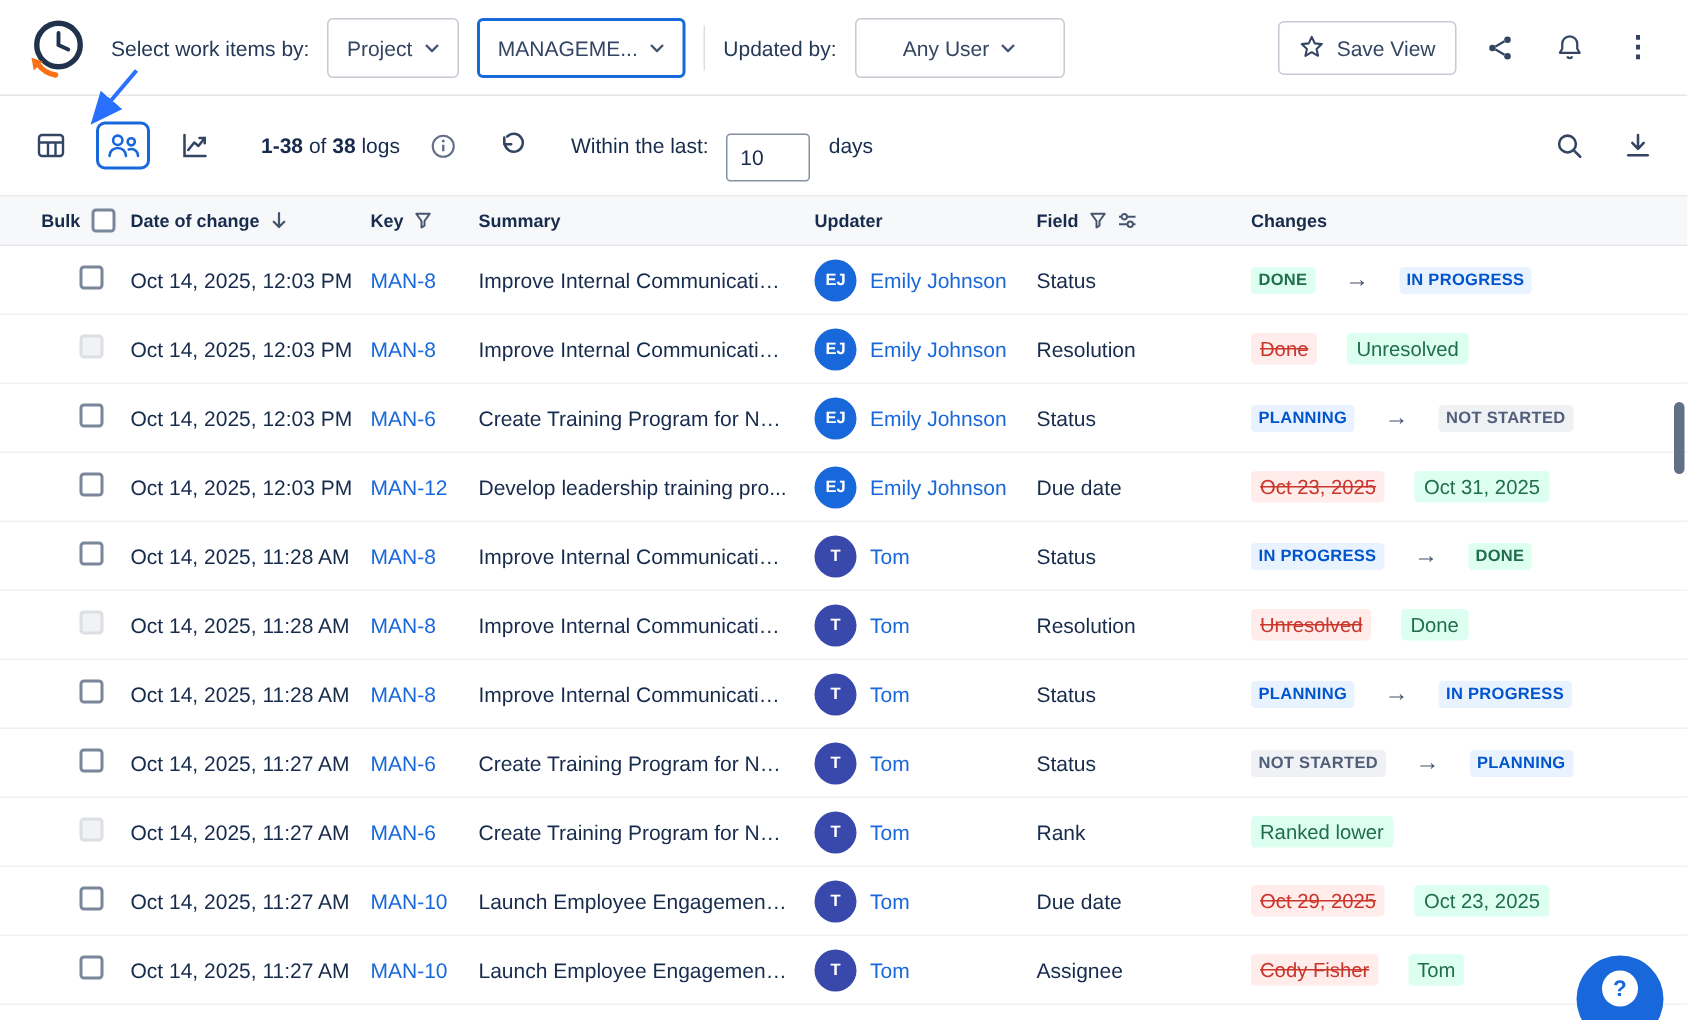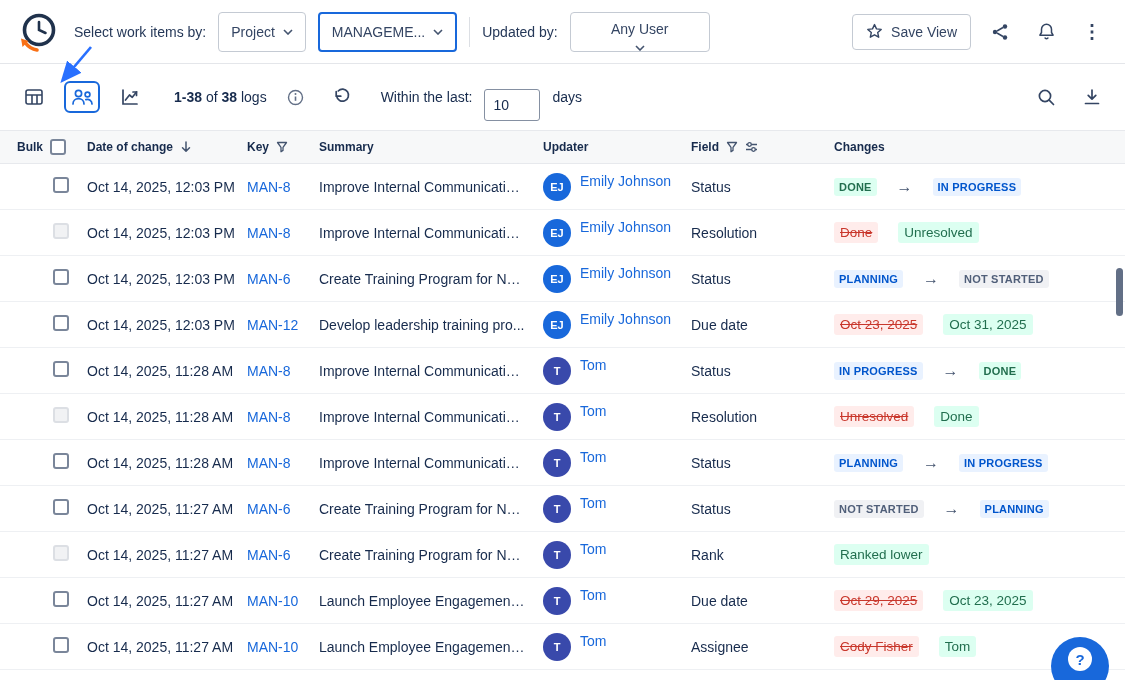--- a/index.html
+++ b/index.html
@@ -9,21 +9,21 @@
 
   
   .topbar { height:64px; display:flex; align-items:center; padding:0 16px;
     border-bottom:1px solid #e4e6ea; gap:12px; }
   .logo { width:46px; height:46px; flex:0 0 auto; cursor:pointer; }
   .lbl { font-size:14px; color:#253858; white-space:nowrap; }
   .drop { display:flex; align-items:center; gap:8px; height:40px; padding:0 12px;
     border:1px solid #c4cad3; border-radius:4px; background:#fff; font-size:14px;
     color:#344563; cursor:pointer; white-space:nowrap; }
   .drop.sel { border:2px solid #1868db; min-width:130px; justify-content:space-between; }
-  .drop.wide { min-width:140px; justify-content:flex-end;flex-direction:column; }
+  .drop.wide { min-width:140px; justify-content:center; }
   .vdiv { width:1px; height:30px; background:#dcdfe4; }
   .spacer { flex:1; }
   .btn-outline { display:flex; align-items:center; gap:8px; height:36px; padding:0 13px;
     border:1px solid #c4cad3; border-radius:4px; background:#fff; font-size:14px;
     color:#344563; cursor:pointer; white-space:nowrap; }
   .icobtn { width:34px; height:34px; display:flex; align-items:center; justify-content:center;
     background:none; border:none; cursor:pointer; border-radius:4px; }
   .kebab { font-size:19px; color:#344563; font-weight:700; line-height:1; }
 
   
@@ -39,28 +39,28 @@
 
   
   .thead, .trow { display:grid;
     grid-template-columns:70px 160px 72px 224px 148px 143px 1fr;
     align-items:center; padding-left:17px; }
   .thead { height:34px; background:#f7f8f9; border-top:1px solid #e7e9ed;
     border-bottom:1px solid #e7e9ed; font-size:12px; font-weight:700; color:#172b4d; }
   .hcell { display:flex; align-items:center; gap:7px; }
   .trow { height:46px; border-bottom:1px solid #eef0f3; font-size:14px; }
   .cell { min-width:0; }
-  .c-bulk { padding-left:36px; }
+  .c-bulk { padding-left:36px;justify-content:center; }
   .thead .c-bulk { padding-left:0; }
   .cb { width:16px; height:16px; border:2px solid #7a869a; border-radius:3px;
     background:#fff; display:inline-block; cursor:pointer; }
   .cb-dis { border-color:#dcdfe4; background:#f1f2f4; cursor:default; }
   .c-key, .uname { color:#1868db; text-decoration:none; cursor:pointer; font-size:14px; }
   .c-summary { overflow:hidden; text-overflow:ellipsis; white-space:nowrap; padding-right:18px; }
-  .c-updater { display:flex; gap:9px; }
+  .c-updater { display:flex; align-items:center; gap:9px; }
   .avatar { width:28px; height:28px; border-radius:50%; color:#fff; font-size:11px;
     font-weight:700; display:flex; align-items:center; justify-content:center; flex:0 0 auto; }
   .c-changes { display:flex; align-items:center; gap:20px; }
   .loz { font-size:11px; font-weight:700; padding:3px 5px; border-radius:3px;
     letter-spacing:.2px; white-space:nowrap; }
   .loz-green { background:#dcfff1; color:#216e4e; }
   .loz-blue  { background:#e9f2ff; color:#0055cc; }
   .loz-gray  { background:#f0f1f4; color:#505f79; }
   .val { font-size:13.5px; padding:3px 6px; border-radius:3px; white-space:nowrap; }
   .val-old { background:#ffeceb; color:#c9372c; text-decoration:line-through; }

